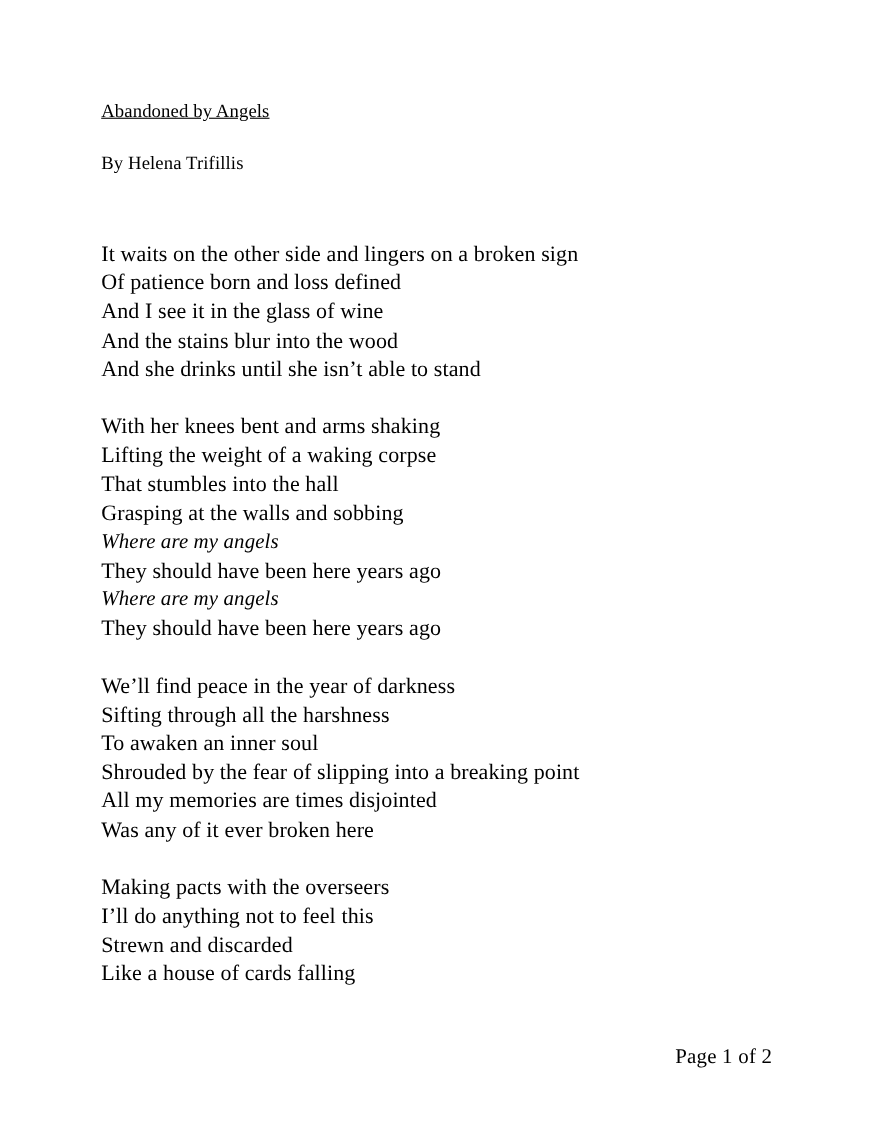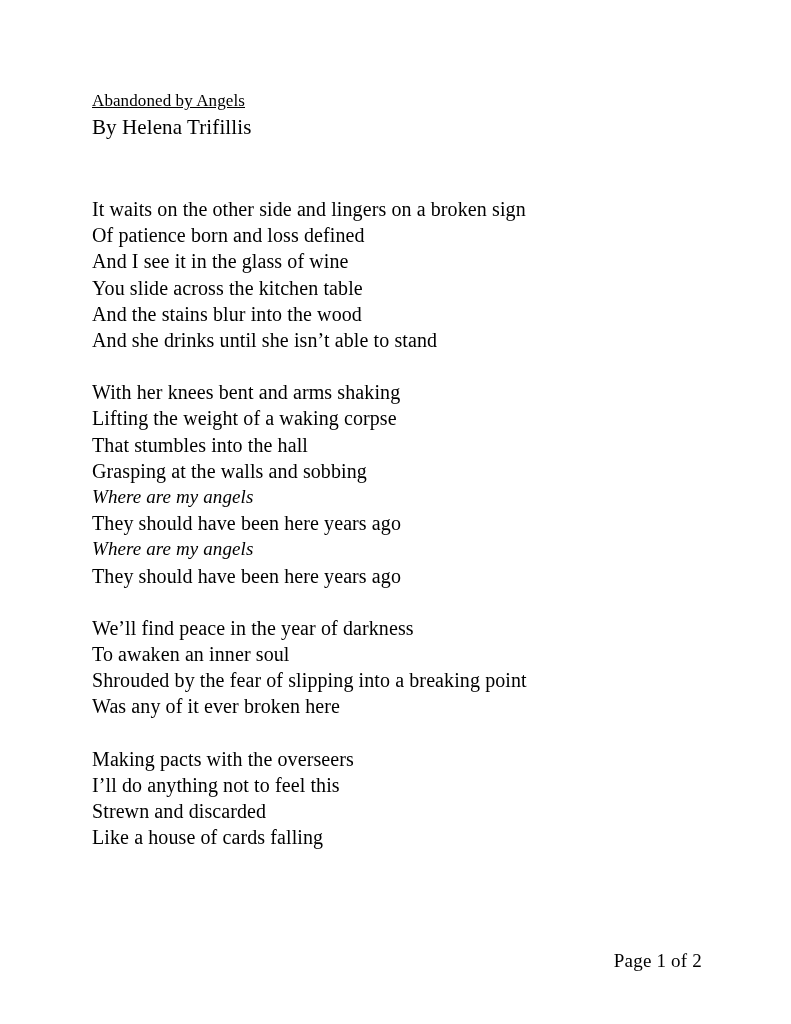--- a/index.html
+++ b/index.html
@@ -27,23 +27,24 @@
     top: 88px;
     width: 610px;
   }
   .title {
     font-size: 17px;
     line-height: 26px;
     text-decoration: underline;
     letter-spacing: 0.1px;
   }
   .byline {
-    font-size: 21px;
+    font-size: 17px;
     line-height: 26px;
     letter-spacing: 0.1px;
+    margin-top: 22px;
   }
   .stanza {
     margin-top: 26px;
   }
   .stanza.first {
     margin-top: 56px;
   }
   .line {
     font-size: 20px;
     line-height: 26.2px;
@@ -69,38 +70,39 @@
 
 <div class="page">
   <div class="content">
     <div class="title">Abandoned by Angels</div>
     <div class="byline">By Helena Trifillis</div>
     <div id="stanzas">
         <div class="stanza first">
           <div class="line">It waits on the other side and lingers on a broken sign</div>
           <div class="line">Of patience born and loss defined</div>
           <div class="line">And I see it in the glass of wine</div>
-          <div class="line">You slide across the kitchen table</div>
           <div class="line">And the stains blur into the wood</div>
           <div class="line">And she drinks until she isn’t able to stand</div>
         </div>
         <div class="stanza">
           <div class="line">With her knees bent and arms shaking</div>
           <div class="line">Lifting the weight of a waking corpse</div>
           <div class="line">That stumbles into the hall</div>
           <div class="line">Grasping at the walls and sobbing</div>
           <div class="line italic">Where are my angels</div>
           <div class="line">They should have been here years ago</div>
           <div class="line italic">Where are my angels</div>
           <div class="line">They should have been here years ago</div>
         </div>
         <div class="stanza">
           <div class="line">We’ll find peace in the year of darkness</div>
+          <div class="line">Sifting through all the harshness</div>
           <div class="line">To awaken an inner soul</div>
           <div class="line">Shrouded by the fear of slipping into a breaking point</div>
+          <div class="line">All my memories are times disjointed</div>
           <div class="line">Was any of it ever broken here</div>
         </div>
         <div class="stanza">
           <div class="line">Making pacts with the overseers</div>
           <div class="line">I’ll do anything not to feel this</div>
           <div class="line">Strewn and discarded</div>
           <div class="line">Like a house of cards falling</div>
         </div>
       </div>
   </div>

